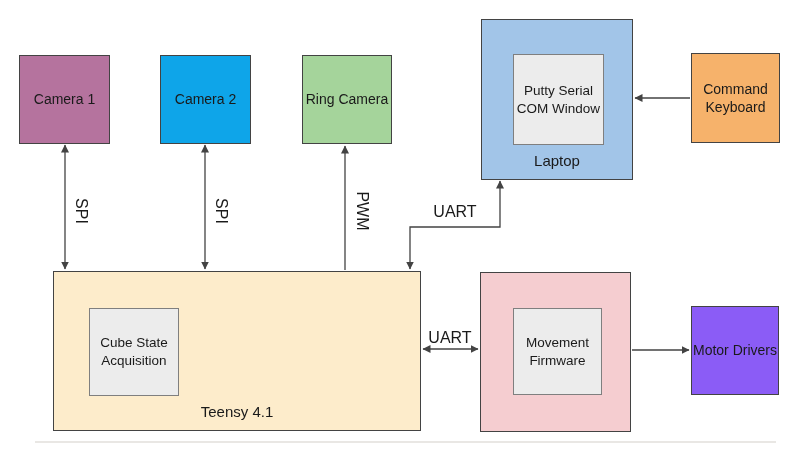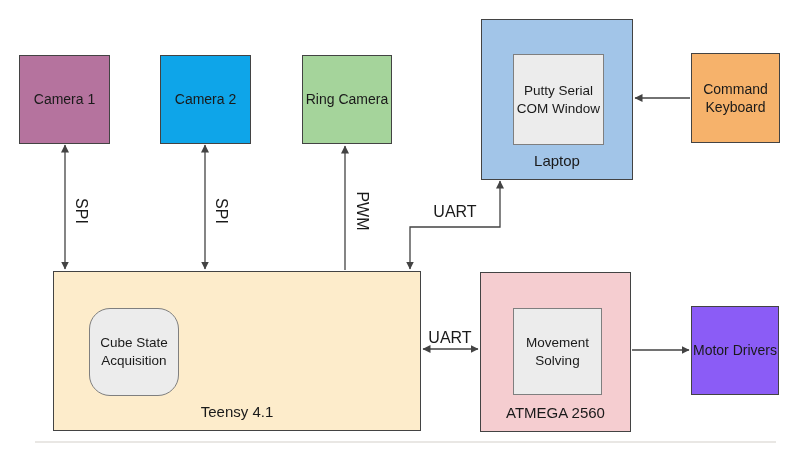--- a/index.html
+++ b/index.html
@@ -86,31 +86,30 @@
   </div>
 
   <div class="block container-block" id="laptop" style="background-color: rgb(162, 197, 232);">
     <div class="inner-block" id="putty" style="background-color: rgb(236, 236, 236);">
       <span>Putty Serial COM Window</span>
     </div>
     <div class="container-label">Laptop</div>
   </div>
 
   <div class="block container-block" id="teensy" style="background-color: rgb(253, 236, 203);">
-    <div class="inner-block" id="cube-state" style="background-color: rgb(236, 236, 236); border-radius: 21px;">
+    <div class="inner-block" id="cube-state" style="background-color: rgb(236, 236, 236);">
       <span>Cube State Acquisition</span>
     </div>
     <div class="container-label">Teensy 4.1</div>
   </div>
 
   <div class="block container-block" id="atmega" style="background-color: rgb(245, 205, 208);">
     <div class="inner-block" id="movement" style="background-color: rgb(236, 236, 236);">
-      <span>Movement Solving</span>
+      <span>Movement Firmware</span>
     </div>
-    <div class="container-label">ATMEGA 2560</div>
   </div>
 
   <div class="wire-label vertical" id="lbl-spi1">SPI</div>
   <div class="wire-label vertical" id="lbl-spi2">SPI</div>
   <div class="wire-label vertical" id="lbl-pwm">PWM</div>
   <div class="wire-label" id="lbl-uart-laptop">UART</div>
   <div class="wire-label" id="lbl-uart-atmega">UART</div>
 
   <div class="page-edge"></div>
 </div>

